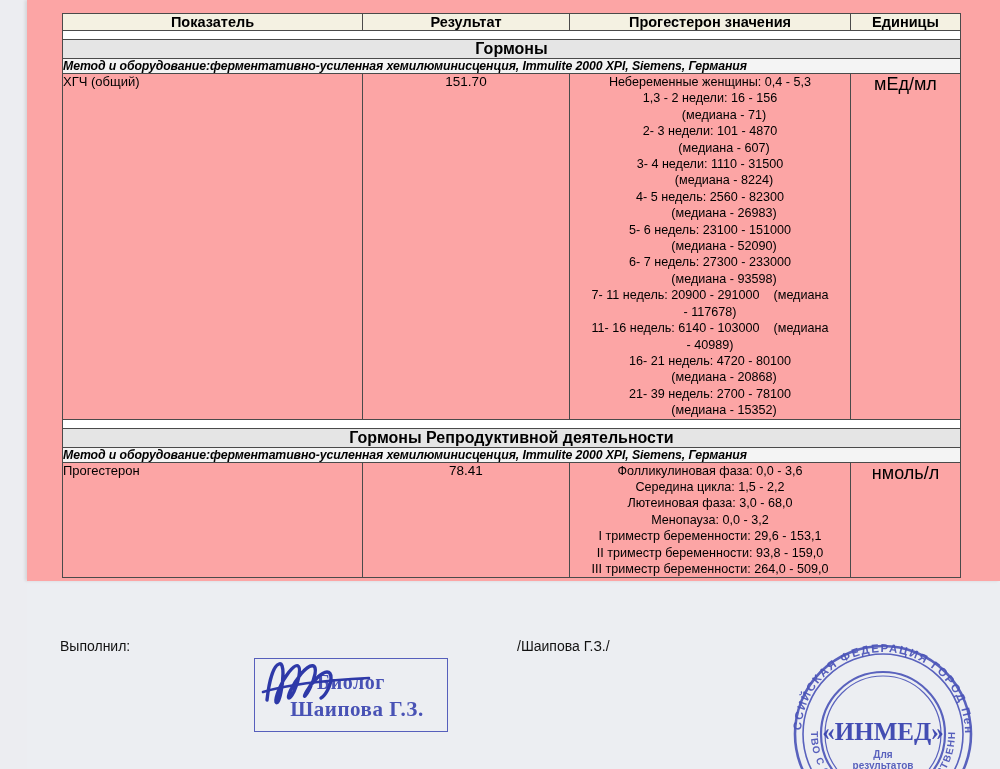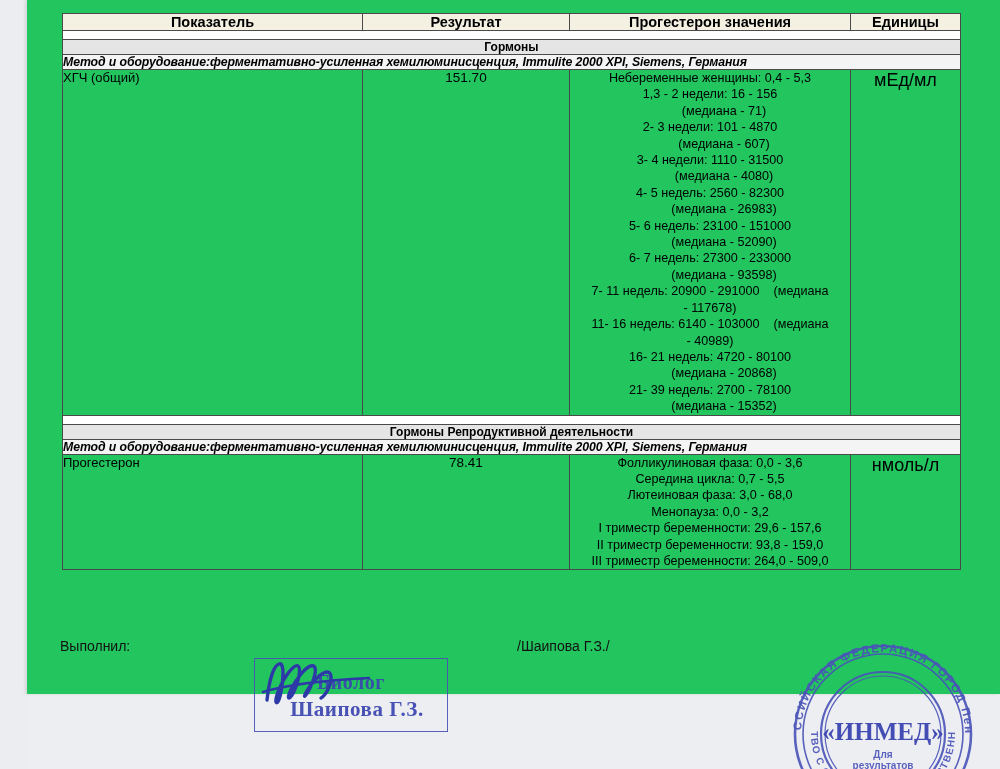--- a/index.html
+++ b/index.html
@@ -11,22 +11,22 @@
     height: 769px;
     background: #eceef2;
     font-family: "Liberation Sans", sans-serif;
     overflow: hidden;
   }
   #page {
     position: absolute;
     left: 27px;
     top: 0;
     width: 973px;
-    height: 694px;
-    background: #22c55e;
+    height: 581px;
+    background: #fca5a5;
     box-shadow: -2px 0 3px rgba(0,0,0,0.10);
   }
   #left-strip {
     position: absolute;
     left: 0; top: 0;
     width: 27px; height: 769px;
     background: #ecedf1;
   }
 
   
@@ -67,21 +67,21 @@
     border-left: 1px solid #4a4a4a;
     border-right: 1px solid #4a4a4a;
     border-top: 1px solid #4a4a4a;
     border-bottom: 1px solid #4a4a4a;
   }
 
   td.group-title {
     background: #e5e5e5;
     text-align: center;
     font-weight: bold;
-    font-size: 12px;
+    font-size: 16px;
     padding: 4px 0 5px 0;
     vertical-align: middle;
   }
   td.group-method {
     background: #f4f4f4;
     text-align: left;
     font-weight: bold;
     font-style: italic;
     font-size: 12.3px;
     padding: 2px 0 3px 0;
@@ -223,21 +223,21 @@
         <tr>
           <td class="cell-name">ХГЧ (общий)</td>
           <td class="cell-result">151.70</td>
           <td class="cell-ref">
             <span class="ref-line">Небеременные женщины: 0,4 - 5,3</span>
             <span class="ref-line">1,3 - 2 недели: 16 - 156</span>
             <span class="ref-line">        (медиана - 71)</span>
             <span class="ref-line">2- 3 недели: 101 - 4870</span>
             <span class="ref-line">        (медиана - 607)</span>
             <span class="ref-line">3- 4 недели: 1110 - 31500</span>
-            <span class="ref-line">        (медиана - 4080)</span>
+            <span class="ref-line">        (медиана - 8224)</span>
             <span class="ref-line">4- 5 недель: 2560 - 82300</span>
             <span class="ref-line">        (медиана - 26983)</span>
             <span class="ref-line">5- 6 недель: 23100 - 151000</span>
             <span class="ref-line">        (медиана - 52090)</span>
             <span class="ref-line">6- 7 недель: 27300 - 233000</span>
             <span class="ref-line">        (медиана - 93598)</span>
             <span class="ref-line">7- 11 недель: 20900 - 291000    (медиана</span>
             <span class="ref-line">- 117678)</span>
             <span class="ref-line">11- 16 недель: 6140 - 103000    (медиана</span>
             <span class="ref-line">- 40989)</span>
@@ -255,24 +255,24 @@
           <td colspan="4" class="group-title">Гормоны Репродуктивной деятельности</td>
         </tr>
         <tr>
           <td colspan="4" class="group-method">Метод и оборудование:ферментативно-усиленная хемилюминисценция, Immulite 2000 XPI, Siemens, Германия</td>
         </tr>
         <tr>
           <td class="cell-name">Прогестерон</td>
           <td class="cell-result">78.41</td>
           <td class="cell-ref">
             <span class="ref-line">Фолликулиновая фаза: 0,0 - 3,6</span>
-            <span class="ref-line">Середина цикла: 0,7 - 5,5</span>
+            <span class="ref-line">Середина цикла: 1,5 - 2,2</span>
             <span class="ref-line">Лютеиновая фаза: 3,0 - 68,0</span>
             <span class="ref-line">Менопауза: 0,0 - 3,2</span>
-            <span class="ref-line">I триместр беременности: 29,6 - 157,6</span>
+            <span class="ref-line">I триместр беременности: 29,6 - 153,1</span>
             <span class="ref-line">II триместр беременности: 93,8 - 159,0</span>
             <span class="ref-line">III триместр беременности: 264,0 - 509,0</span>
           </td>
           <td class="cell-unit">нмоль/л</td>
         </tr>
       </tbody>
   </table>
 
   <div id="footer">
 

